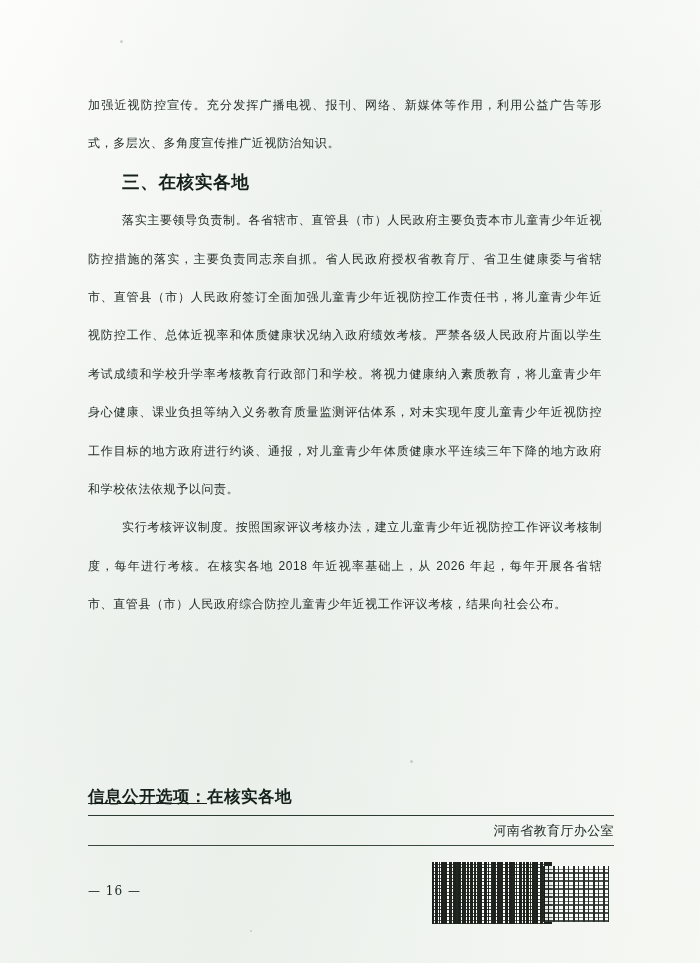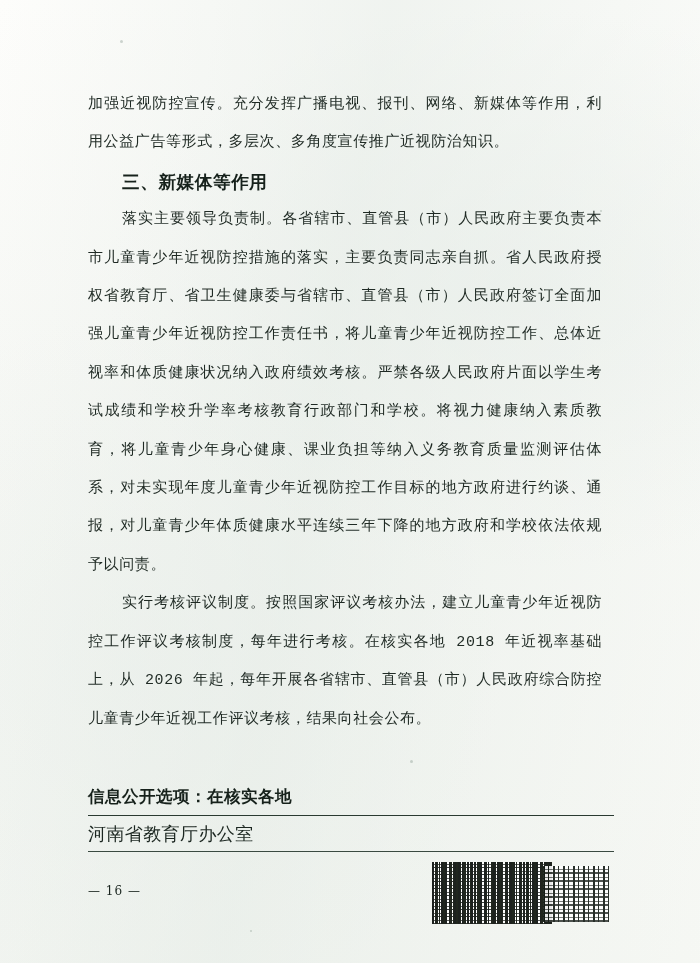--- a/index.html
+++ b/index.html
@@ -32,28 +32,28 @@
     pointer-events: none;
   }
   .body-area {
     position: absolute;
     left: 88px;
     top: 86px;
     width: 526px;
   }
   p.para {
     margin: 0 12px 0 0;
-    font-size: 15px;
+    font-size: 12px;
     line-height: 38.4px;
     letter-spacing: 0.6px;
     color: #1f2a24;
     text-align: justify;
     text-justify: inter-ideograph;
     text-indent: 0;
-    font-family: Liberation Mono, monospace;
+    font-family: Liberation Sans, sans-serif;
   }
   p.indent {
     text-indent: 34px;
   }
   .heading {
     margin: 0;
     font-size: 17.6px;
     line-height: 38.4px;
     letter-spacing: 0.6px;
     font-weight: bold;
@@ -67,36 +67,37 @@
     width: 526px;
   }
   .disclosure {
     font-size: 16.5px;
     letter-spacing: 0.5px;
     color: #16211b;
     padding-bottom: 7px;
   }
   .disclosure .label {
     font-weight: bold;
+    text-decoration: underline;
   }
   .disclosure .value {
     font-weight: bold;
   }
   .rule {
     border-top: 1.6px solid #2a3a31;
     width: 100%;
   }
   .rule.thin {
     border-top: 1.1px solid #3a4a41;
   }
   .issuer-row {
     display: flex;
-    justify-content: flex-start;
+    justify-content: flex-end;
     align-items: baseline;
-    font-size: 18px;
+    font-size: 13px;
     letter-spacing: 0.4px;
     color: #1b2620;
     padding: 6px 0 5px 0;
   }
   .page-number {
     position: absolute;
     left: 88px;
     top: 884px;
     font-size: 12px;
     letter-spacing: 1px;
@@ -139,21 +140,21 @@
 <div class="page">
   <div class="paper-tint"></div>
 
   <div class="speck" style="left:120px; top:40px; width:3px; height:3px;"></div>
   <div class="speck" style="left:600px; top:210px; width:2px; height:2px;"></div>
   <div class="speck" style="left:410px; top:760px; width:3px; height:3px;"></div>
   <div class="speck" style="left:250px; top:930px; width:2px; height:2px;"></div>
 
   <div class="body-area">
     <p class="para">加强近视防控宣传。充分发挥广播电视、报刊、网络、新媒体等作用，利用公益广告等形式，多层次、多角度宣传推广近视防治知识。</p>
-    <p class="heading">三、新媒体等作用</p>
+    <p class="heading">三、在核实各地</p>
     <p class="para indent">落实主要领导负责制。各省辖市、直管县（市）人民政府主要负责本市儿童青少年近视防控措施的落实，主要负责同志亲自抓。省人民政府授权省教育厅、省卫生健康委与省辖市、直管县（市）人民政府签订全面加强儿童青少年近视防控工作责任书，将儿童青少年近视防控工作、总体近视率和体质健康状况纳入政府绩效考核。严禁各级人民政府片面以学生考试成绩和学校升学率考核教育行政部门和学校。将视力健康纳入素质教育，将儿童青少年身心健康、课业负担等纳入义务教育质量监测评估体系，对未实现年度儿童青少年近视防控工作目标的地方政府进行约谈、通报，对儿童青少年体质健康水平连续三年下降的地方政府和学校依法依规予以问责。</p>
     <p class="para indent">实行考核评议制度。按照国家评议考核办法，建立儿童青少年近视防控工作评议考核制度，每年进行考核。在核实各地 2018 年近视率基础上，从 2026 年起，每年开展各省辖市、直管县（市）人民政府综合防控儿童青少年近视工作评议考核，结果向社会公布。</p>
   </div>
 
   <div class="footer-block">
     <div class="disclosure">
       <span class="label">信息公开选项：</span><span class="value">在核实各地</span>
     </div>
     <div class="rule"></div>
     <div class="issuer-row">

